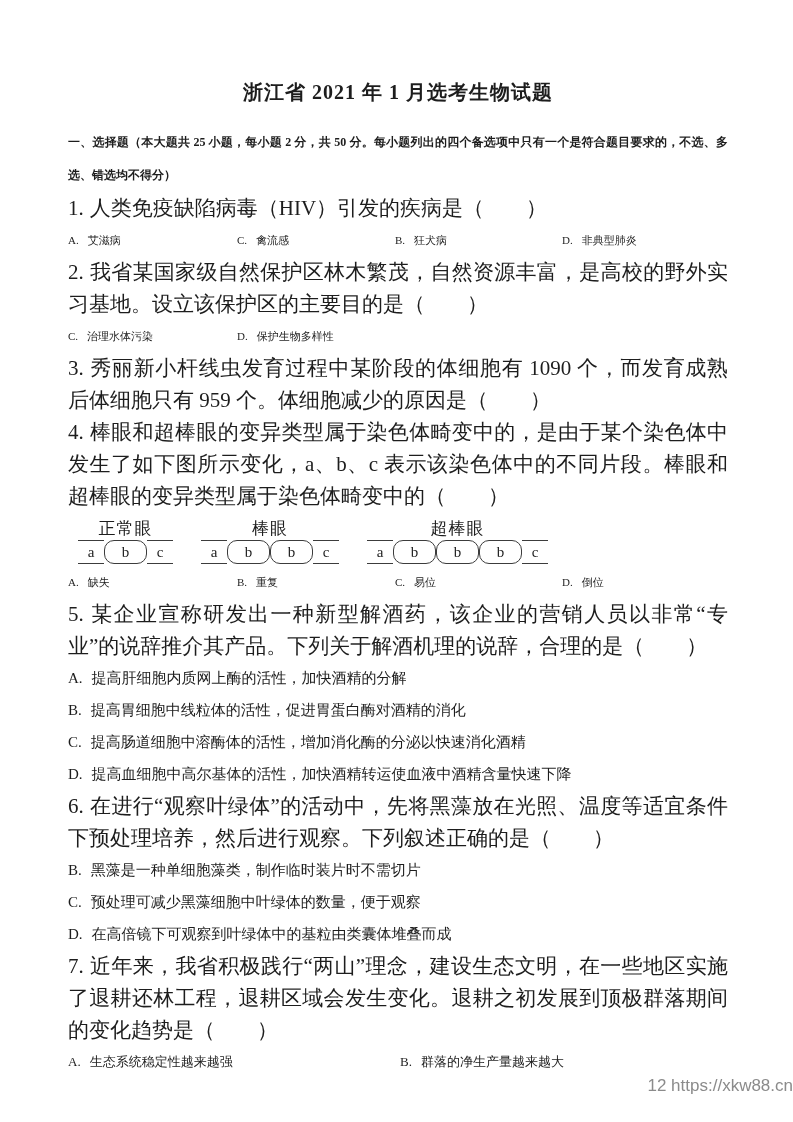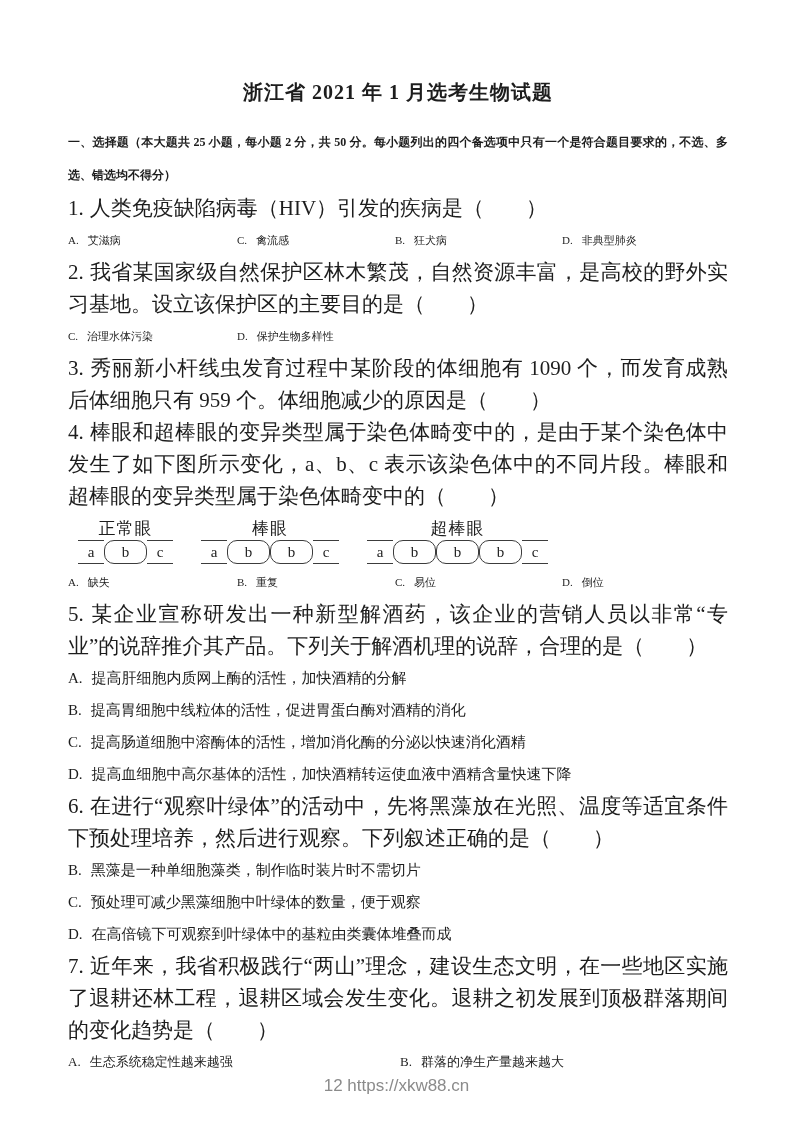--- a/index.html
+++ b/index.html
@@ -74,21 +74,21 @@
     border-bottom:1.6px solid #3c3c3c;
   }
   .seg-b {
     flex:0 0 43px;
     border:1.6px solid #3c3c3c;
     border-radius:10px;
   }
   .page-footer {
     position:absolute;
     left:0; right:0; bottom:26px;
-    text-align:center;
+    text-align:right;
     font-family:"Liberation Sans","DejaVu Sans",sans-serif;
     font-size:17px;
     color:#8b8b8b;
   }
 </style>
 </head>
 <body>
 
 <div class="page">
   <div class="content">

